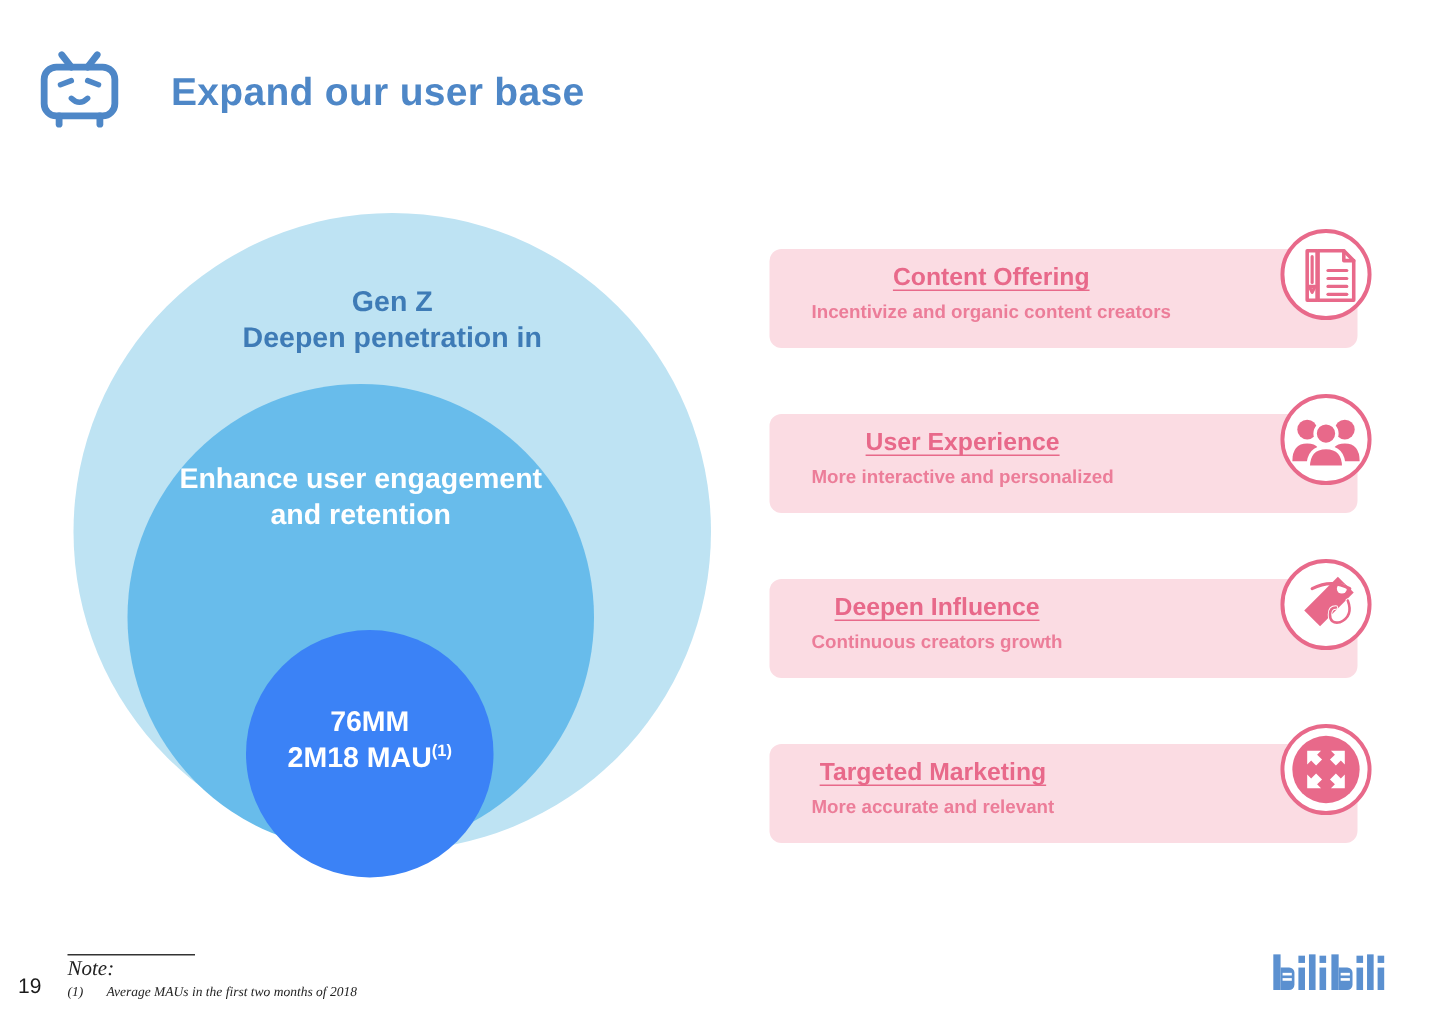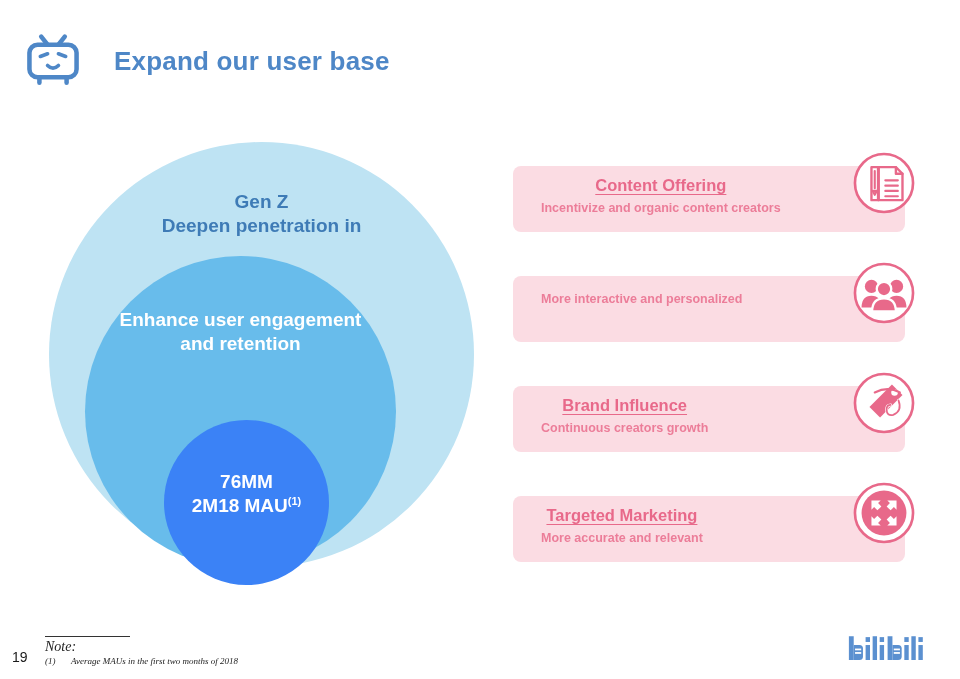--- a/index.html
+++ b/index.html
@@ -292,40 +292,41 @@
           <path d="M52 46 L71 46"></path>
           <path d="M52 54 L71 54"></path>
           <path d="M52 62 L71 62"></path>
           <path d="M52 70 L71 70"></path>
         </g>
       </svg>
     </div>
 
     <div class="card">
       <div class="card-text">
+        <div class="card-title">User Experience</div>
         <div class="card-sub">More interactive and personalized</div>
       </div>
       <svg class="card-icon" viewBox="0 0 100 100">
         <circle cx="50" cy="50" r="44" fill="#ffffff" stroke="#E8698A" stroke-width="4"></circle>
         <g fill="#E8698A">
           <circle cx="31" cy="40" r="10"></circle>
           <path d="M16 72 Q16 54 31 54 Q46 54 46 72 Z"></path>
           <circle cx="69" cy="40" r="10"></circle>
           <path d="M54 72 Q54 54 69 54 Q84 54 84 72 Z"></path>
         </g>
         <g fill="#E8698A" stroke="#ffffff" stroke-width="3.5">
           <circle cx="50" cy="44" r="11"></circle>
           <path d="M32 78 Q32 58 50 58 Q68 58 68 78 Z"></path>
         </g>
       </svg>
     </div>
 
     <div class="card">
       <div class="card-text">
-        <div class="card-title">Brand Influence</div>
+        <div class="card-title">Deepen Influence</div>
         <div class="card-sub">Continuous creators growth</div>
       </div>
       <svg class="card-icon" viewBox="0 0 100 100">
         <circle cx="50" cy="50" r="44" fill="#ffffff" stroke="#E8698A" stroke-width="4"></circle>
         <path d="M62 22 L78 38 L44 72 L28 56 Z" fill="#E8698A"></path>
         <circle cx="66" cy="34" r="5" fill="#ffffff"></circle>
         <path d="M36 34 Q56 24 74 34" fill="none" stroke="#E8698A" stroke-width="3.2" stroke-linecap="round"></path>
         <path d="M72 46 Q78 62 64 68 Q54 70 54 60 Q54 53 60 53" fill="none" stroke="#ffffff" stroke-width="4.5" stroke-linecap="round"></path>
         <path d="M72 46 Q78 62 64 68 Q54 70 54 60 Q54 53 60 53" fill="none" stroke="#E8698A" stroke-width="2.6" stroke-linecap="round"></path>
       </svg>

